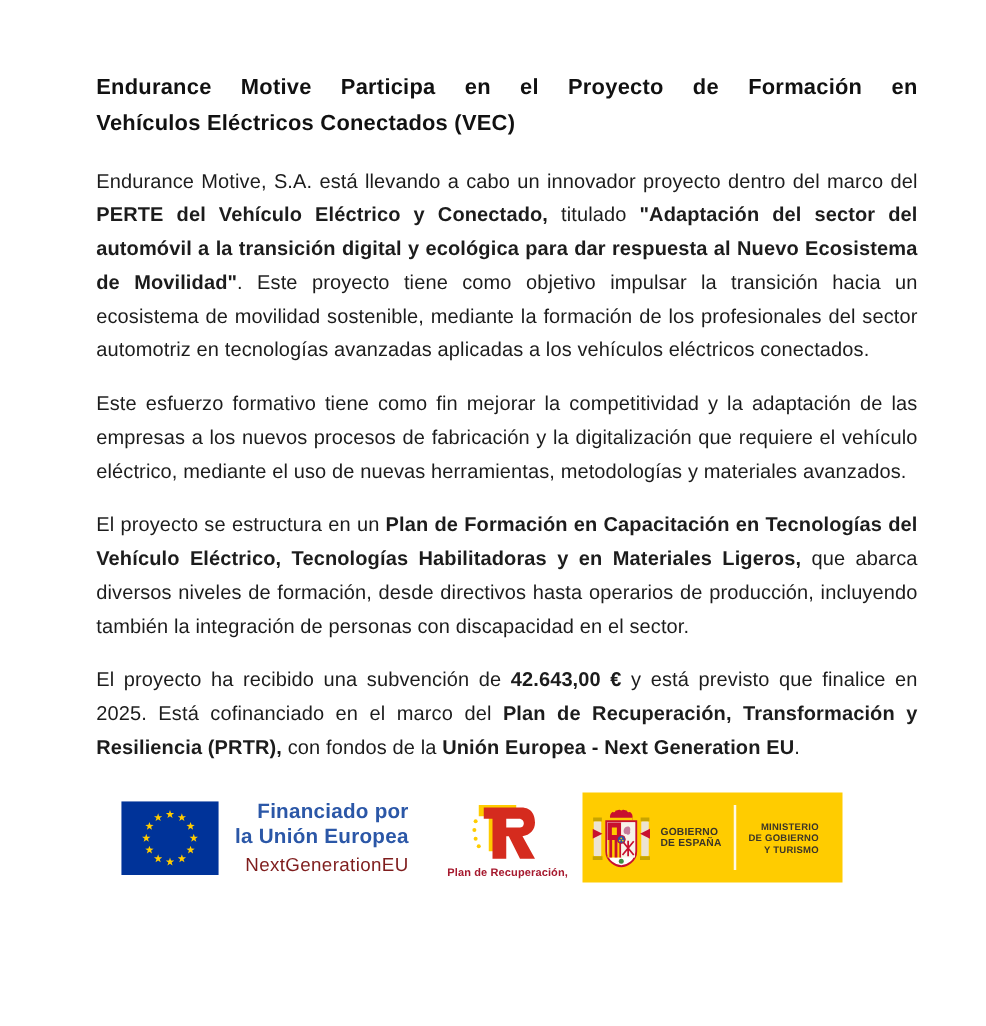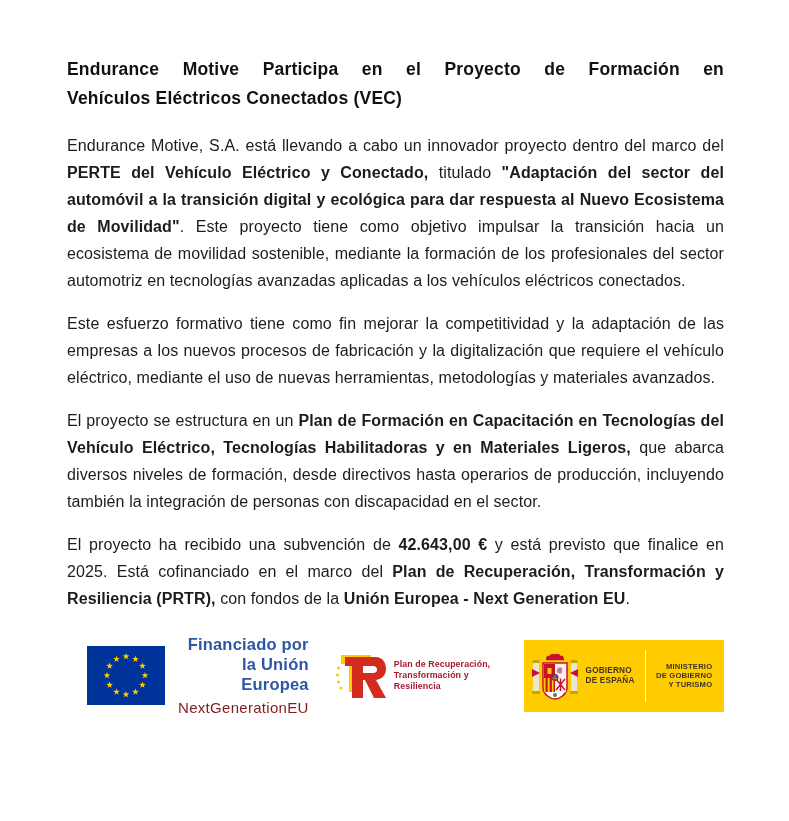--- a/index.html
+++ b/index.html
@@ -7,21 +7,21 @@
   .page {
     position: relative;
     width: 789px;
     height: 821px;
     background: #ffffff;
     font-family: "Liberation Sans", sans-serif;
     overflow: hidden;
   }
   .content {
     position: absolute;
-    left: 67px;
+    left: 77px;
     top: 55px;
     width: 657px;
   }
   .doc-title {
     font-size: 17.5px;
     font-weight: bold;
     color: #111111;
     margin-bottom: 20px;
   }
   .title-line {
@@ -60,21 +60,21 @@
     line-height: 20px;
     letter-spacing: 0.2px;
   }
   .eu-text .nextgen {
     font-size: 15px;
     color: #7f1d1d;
     line-height: 18px;
     margin-top: 5px;
     letter-spacing: 0.3px;
   }
-  .prtr-logo { display: flex; align-items: center; margin-left: 26px; }
+  .prtr-logo { display: flex; align-items: center; margin-left: 26px; flex-direction: column; }
   .prtr-icon { display: block; flex: 0 0 auto; }
   .prtr-text {
     margin-left: 5px;
     font-size: 8.8px;
     font-weight: bold;
     color: #a6192e;
     line-height: 11px;
     letter-spacing: 0.1px;
   }
   .gov-logo {
@@ -164,21 +164,20 @@
           <circle cx="3.5" cy="20" r="1.6" fill="#ffcc00"></circle>
           <circle cx="2.5" cy="27" r="1.6" fill="#ffcc00"></circle>
           <circle cx="3.5" cy="34" r="1.6" fill="#ffcc00"></circle>
           <circle cx="6" cy="40" r="1.6" fill="#ffcc00"></circle>
 
           <path d="M10,9 H40 C49,9 51,16 51,21 C51,27 47,31 41,32 L51,50 H39 L30,32 H28 V50 H17 V18 H10 Z" fill="#d52b1e"></path>
           <path d="M28,18 H38 C41,18 42,20 42,21.5 C42,23.5 41,25 38,25 H28 Z" fill="#ffffff"></path>
         </svg>
         <div class="prtr-text">
           <div>Plan de Recuperación,</div>
-          <div>Transformación y Resiliencia</div>
         </div>
       </div>
 
       <div class="gov-logo">
         <svg class="coa" width="46" height="58" viewBox="0 0 46 58" xmlns="http://www.w3.org/2000/svg">
 
           <rect x="1" y="16" width="6" height="28" rx="1" fill="#ece3d2"></rect>
           <rect x="39" y="16" width="6" height="28" rx="1" fill="#ece3d2"></rect>
           <rect x="0.5" y="13" width="7" height="3" fill="#c8a400"></rect>
           <rect x="38.5" y="13" width="7" height="3" fill="#c8a400"></rect>

